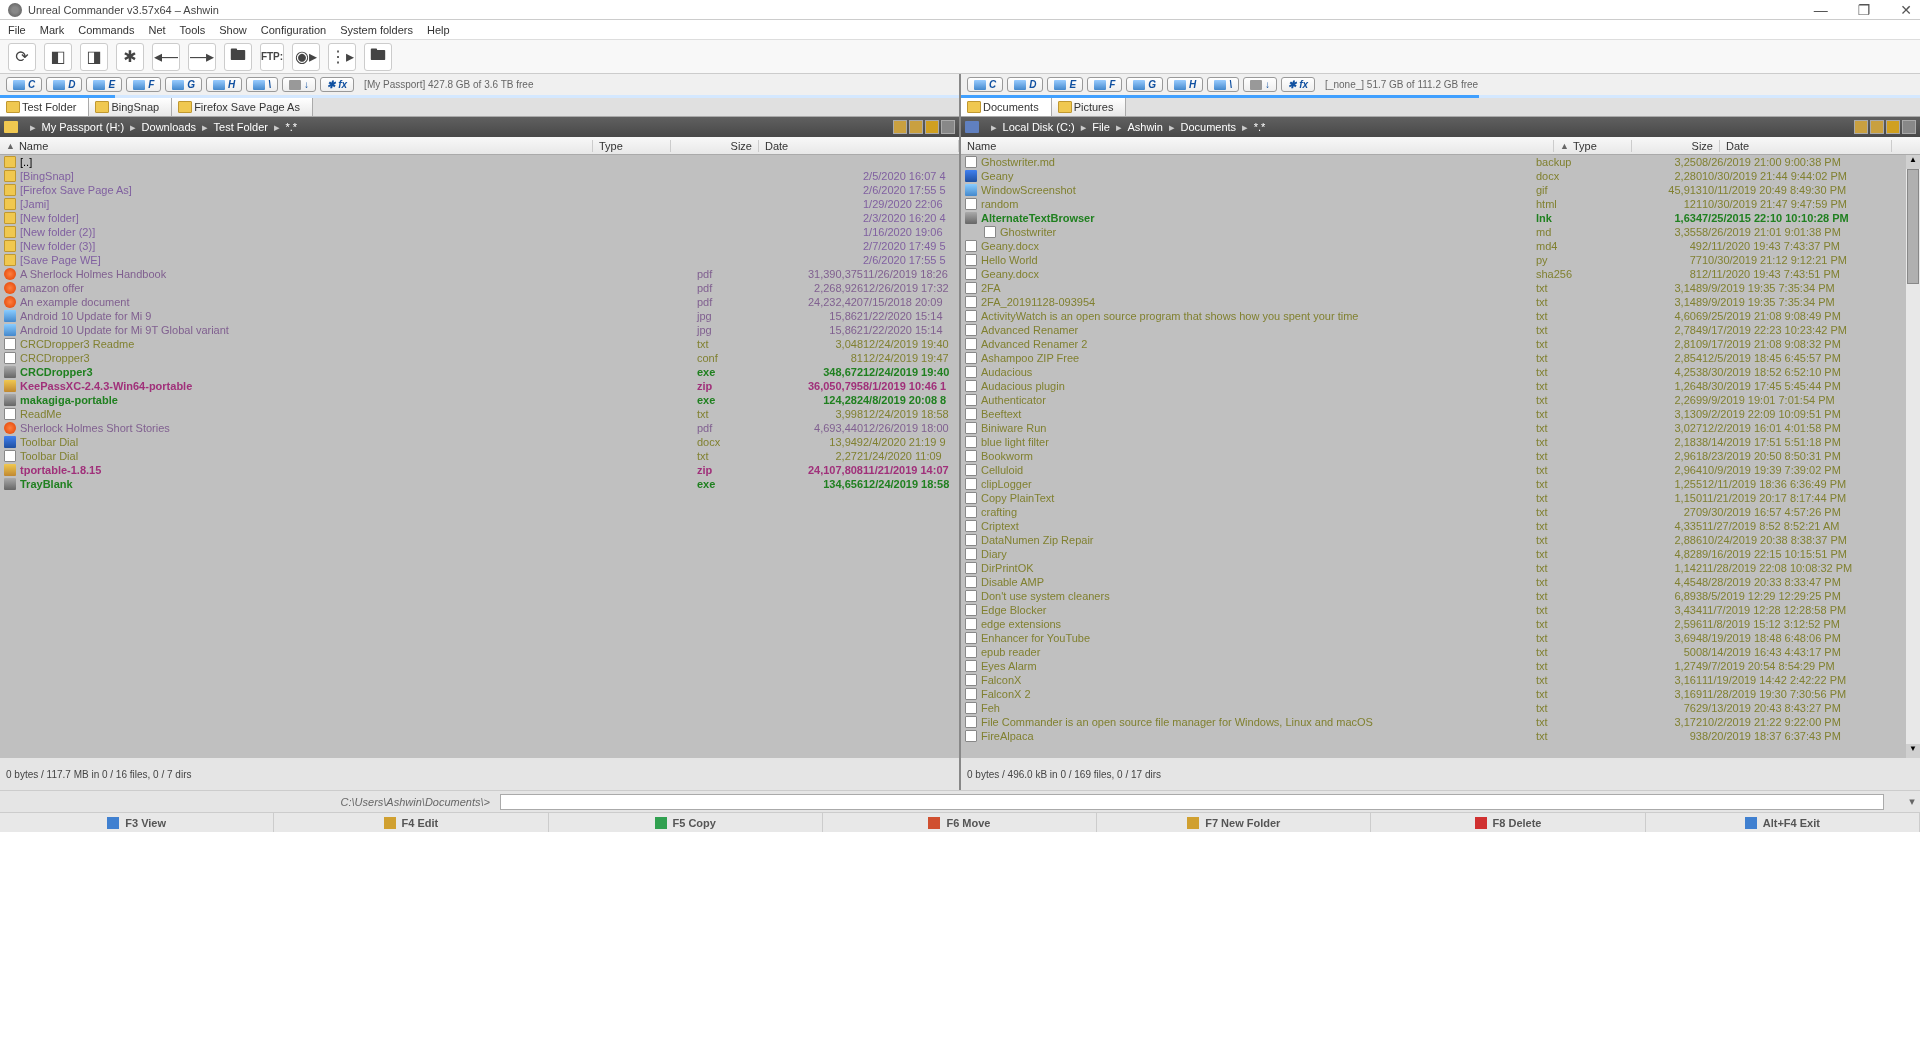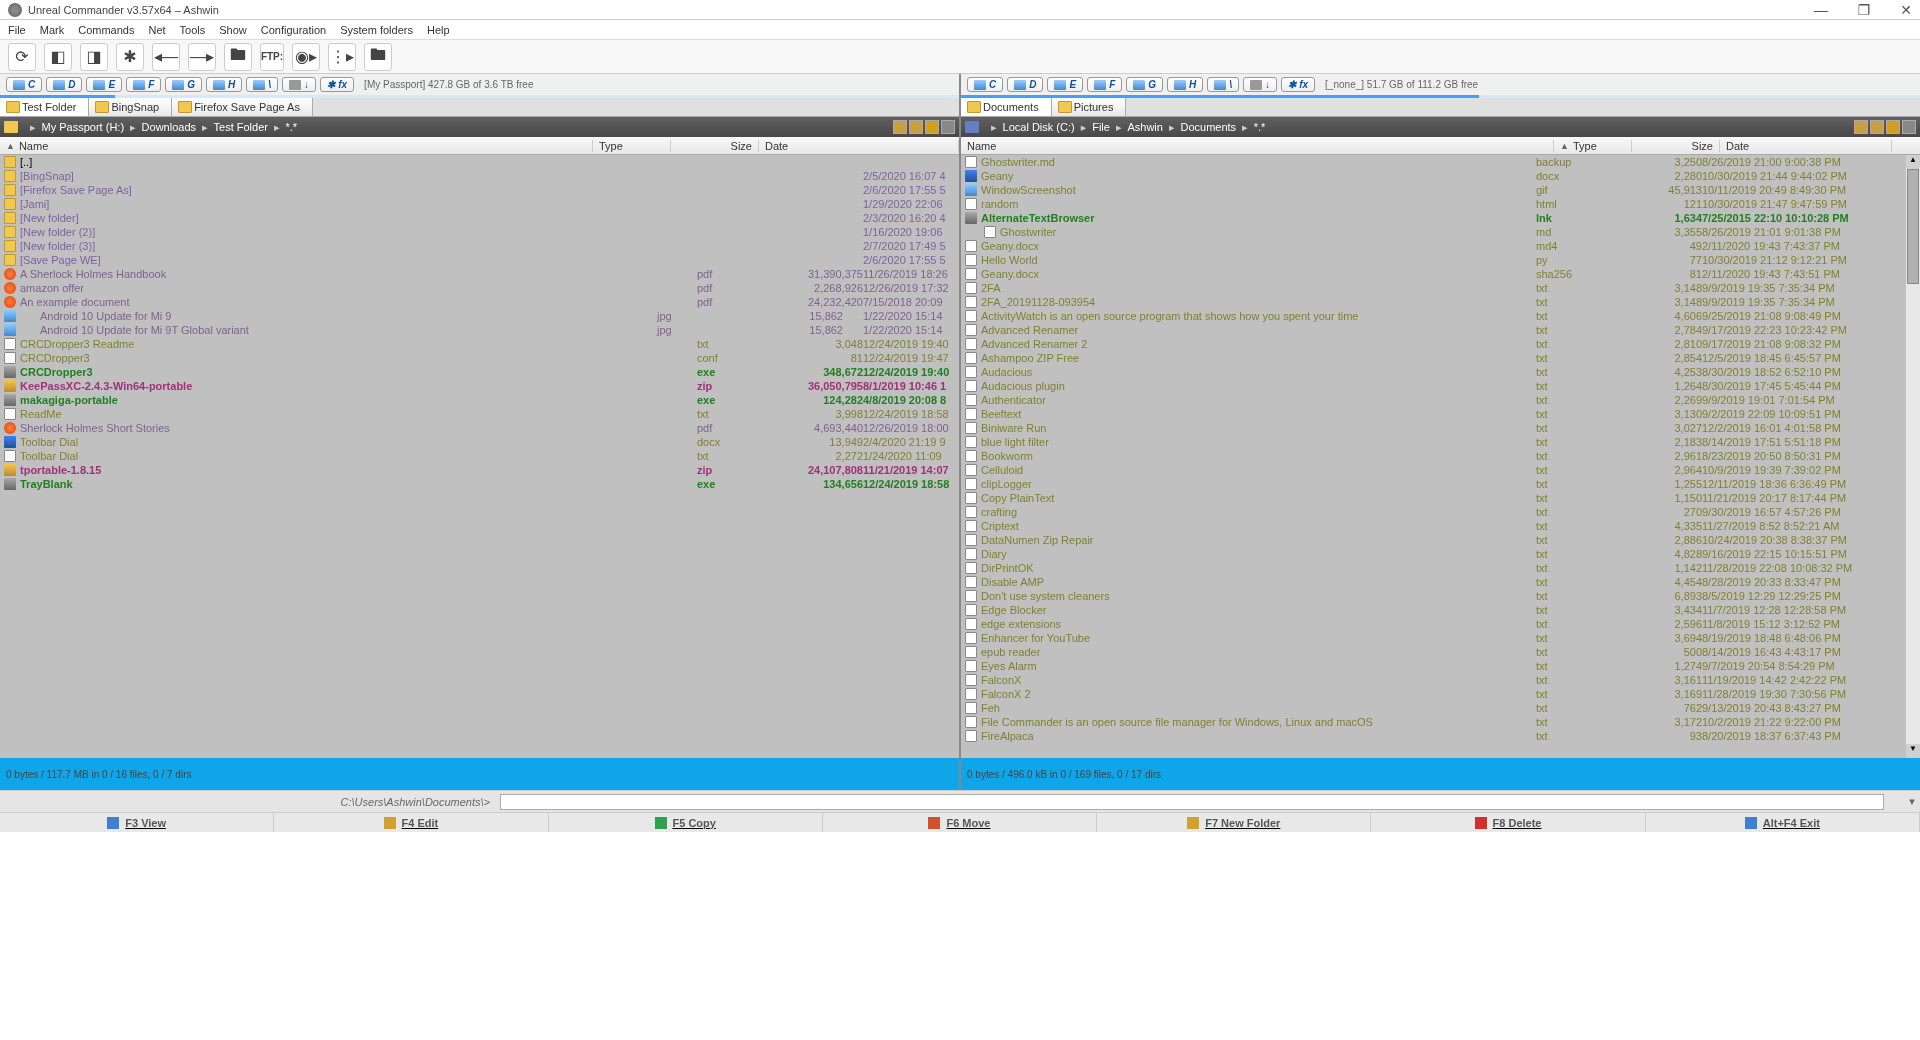--- a/index.html
+++ b/index.html
@@ -53,42 +53,42 @@
 .ic.pdf { background: radial-gradient(#ff8040,#e04000); border-radius: 50%; }
 .ic.txt { background: #fff; border: 1px solid #888; }
 .ic.img { background: linear-gradient(#8cf,#48c); }
 .ic.exe { background: linear-gradient(#aaa,#666); }
 .ic.zip { background: linear-gradient(#f0c850,#c08830); }
 .ic.doc { background: linear-gradient(#4080f0,#2050a0); }
 .c-up { color: #000; }
 .c-fold { color: #8060a0; }
 .c-txt { color: #808030; }
 .c-pdf { color: #806090; }
-.c-jpg { color: #806090; gap: 20px; }
+.c-jpg { color: #806090; }
 .c-exe { color: #208020; font-weight: bold; }
 .c-zip { color: #a0307a; font-weight: bold; }
 .c-conf { color: #808030; }
 .c-docx { color: #808030; }
 .c-lnk { color: #208020; font-weight: bold; }
 .c-md { color: #808030; padding-left: 23px; }
 .c-gif { color: #808030; }
 .c-html { color: #808030; }
 .c-py { color: #808030; }
 .c-sha256 { color: #808030; }
 .c-backup { color: #808030; }
 .c-md4 { color: #808030; }
 .scrollbar-v { position: absolute; right: 0; top: 0; bottom: 0; width: 14px; background: #e8e8e8; display: flex; flex-direction: column; }
 .scrollbar-v .arrow { height: 14px; background: #d0d0d0; text-align: center; font-size: 8px; cursor: pointer; }
 .scrollbar-v .track { flex: 1; position: relative; }
 .scrollbar-v .thumb { position: absolute; left: 1px; right: 1px; top: 0; height: 20%; background: #b0b0b0; border: 1px solid #888; }
-.statusbar { height: 14px; background: #0ea5e9; padding: 16px 6px; color: #444; font-size: 10px; display: flex; align-items: center; }
+.statusbar { height: 14px; background: #e5e5e5; padding: 16px 6px; color: #444; font-size: 10px; display: flex; align-items: center; }
 .cmdline { height: 22px; display: flex; align-items: center; background: #e5e5e5; border-top: 1px solid #ccc; }
 .cmdline .prompt { padding: 0 10px; color: #666; font-style: italic; min-width: 500px; text-align: right; }
 .cmdline .input { flex: 1; height: 16px; border: 1px solid #aaa; background: #fff; margin-right: 20px; }
-.fnbar { height: 20px; display: flex; background: #e8e8e8; border-top: 1px solid #ccc; text-decoration: underline; }
+.fnbar { height: 20px; display: flex; background: #e8e8e8; border-top: 1px solid #ccc; }
 .fnbar .fn { flex: 1; border-right: 1px solid #ccc; display: flex; align-items: center; justify-content: center; gap: 6px; cursor: pointer; font-weight: bold; color: #555; }
 .fnbar .fn .fic { width: 12px; height: 12px; }
 </style>
 </head>
 <body>
 
 <div class="titlebar">
   <div class="icon"></div>
   <div class="title">Unreal Commander v3.57x64 – Ashwin</div>
   <div class="win-btns">

